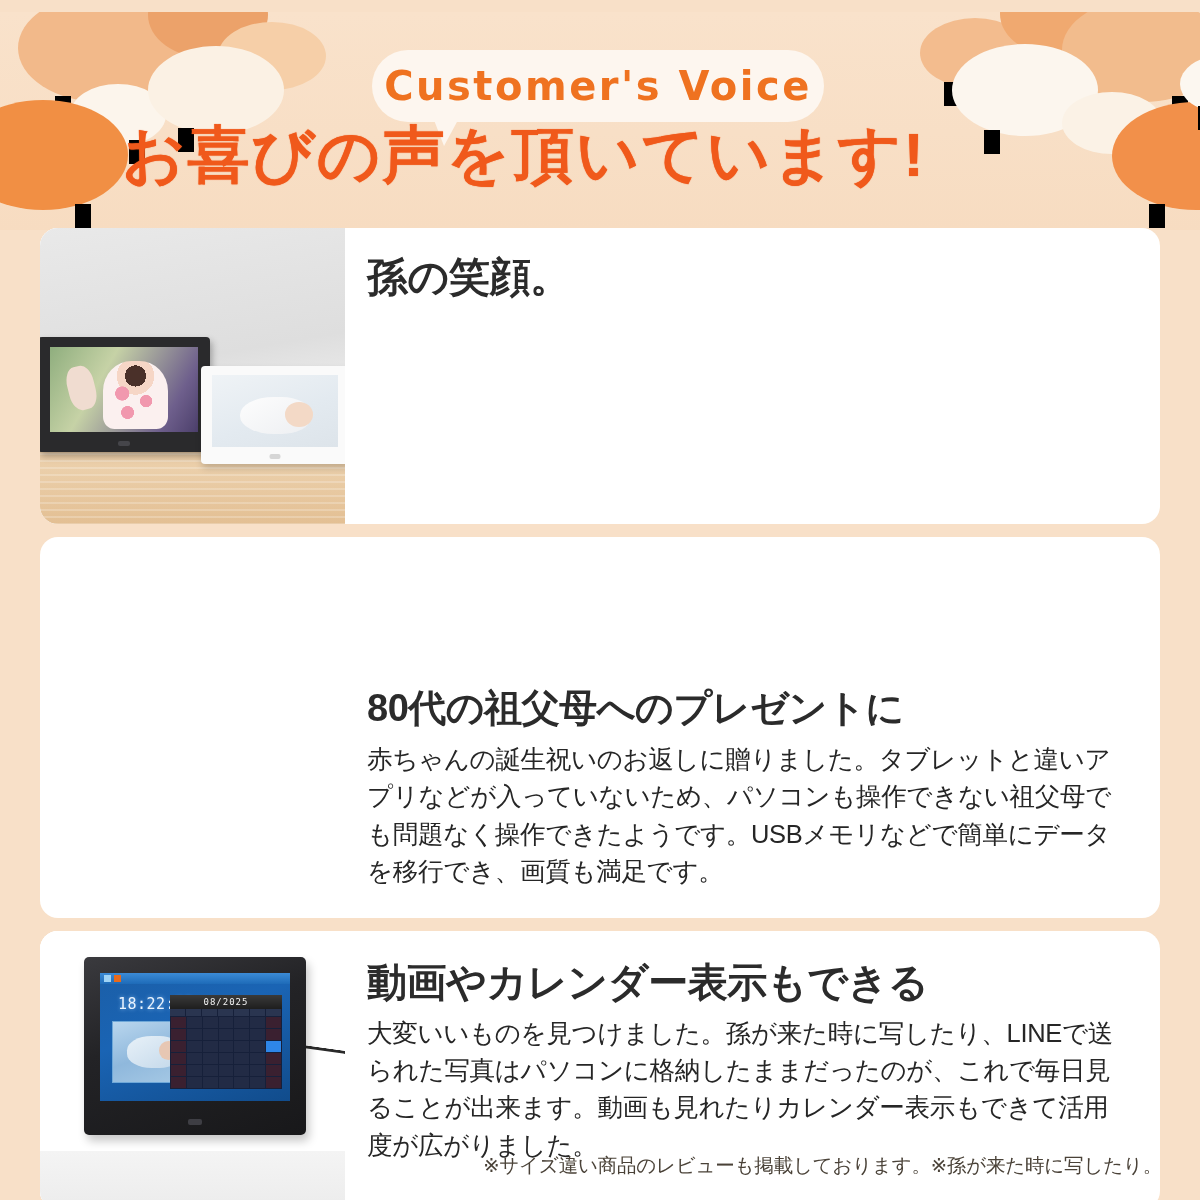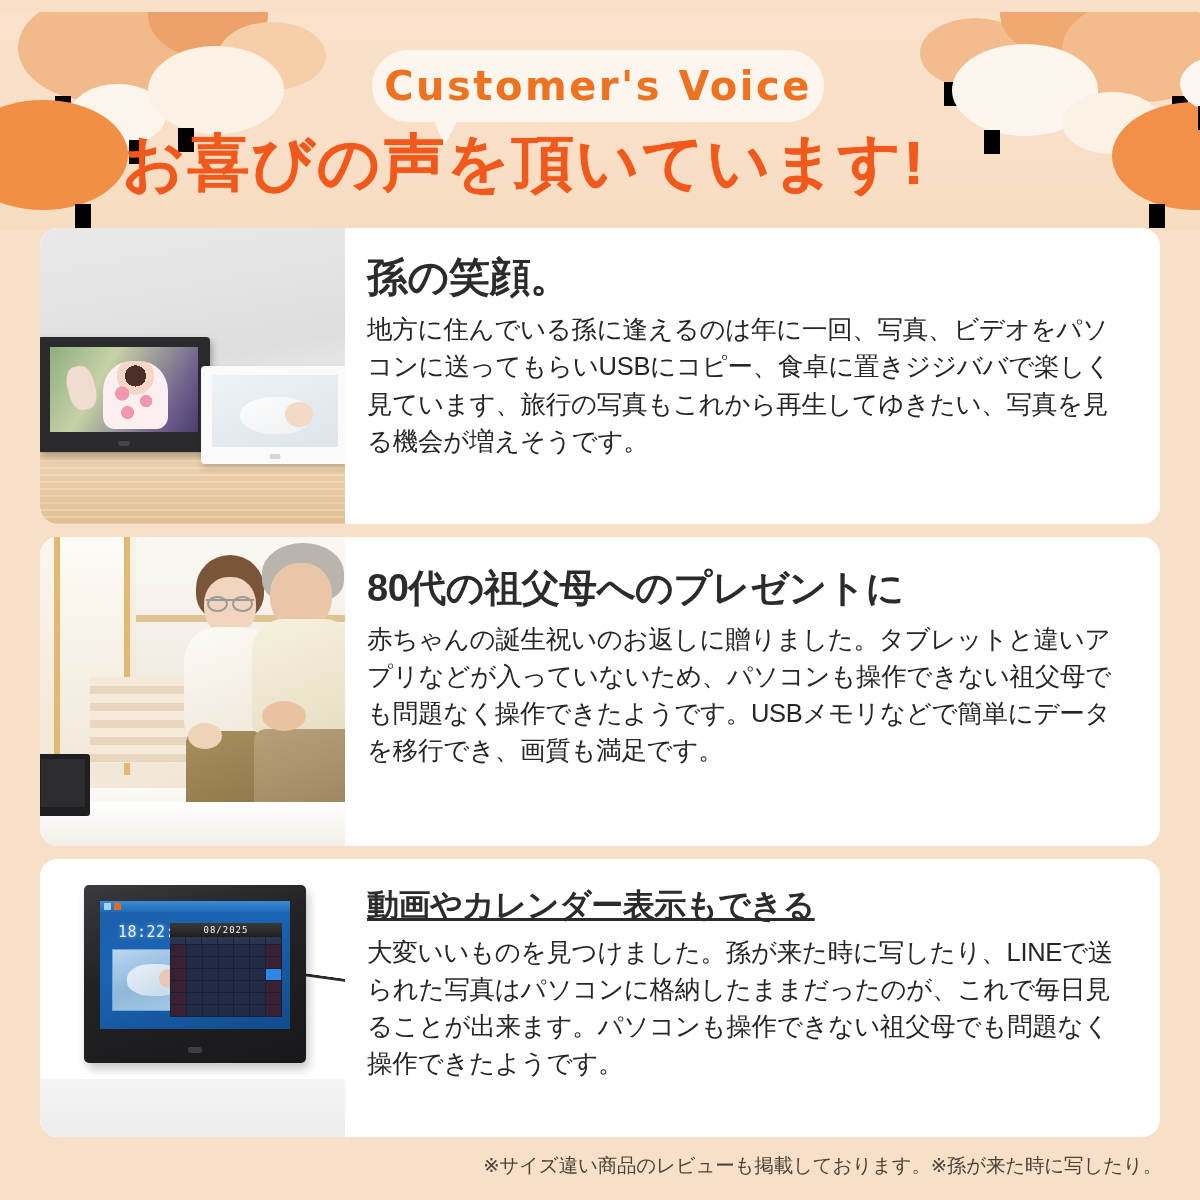--- a/index.html
+++ b/index.html
@@ -48,21 +48,20 @@
     color:#EF7220; font-size:40px; font-weight:bold;
     letter-spacing:2.5px; font-family:"DejaVu Sans",sans-serif;
   }
 
   #hero-title{
     position:absolute; left:0; top:112px; width:1048px;
     text-align:center; z-index:6;
     color:#F0591B; font-size:62px; font-weight:bold;
     letter-spacing:2px; line-height:1;
     text-shadow:0 0 1px #F0591B;
-    margin-top:8px;
   }
 
   
   #cards{ position:absolute; left:40px; top:228px; width:1120px; }
   .card{
     background:#FFFFFF; border-radius:18px; overflow:hidden;
     display:flex; margin-bottom:13px;
   }
   .card-photo{ flex:0 0 305px; position:relative; overflow:hidden; background:#fff; }
   .card-body{ flex:1; padding:26px 34px 28px 22px; }
@@ -70,25 +69,25 @@
     color:#2B2B2B; font-weight:bold; line-height:1.15;
     letter-spacing:-0.5px;
   }
   .card-text{
     color:#262626; font-size:25.5px; line-height:1.46;
     letter-spacing:-0.3px; margin-top:10px;
   }
 
   #card-1{ height:296px; }
   #card-1 .card-title{ font-size:41px; }
-  #card-2{ height:309px; }
+  #card-2{ height:381px;align-items:flex-end; }
   #card-2 .card-title{ font-size:38px; }
   #card-2 .card-body{ padding-top:30px; }
   #card-3{ height:278px; }
-  #card-3 .card-title{ font-size:32px;text-decoration:underline; }
+  #card-3 .card-title{ font-size:40px; }
   #card-3 .card-body{ padding-top:28px; }
 
   
   .p1-wall{ position:absolute; inset:0;
     background:linear-gradient(170deg,#E9E9E9 0%,#DEDEDE 45%,#F2F2F2 70%,#FAFAFA 100%); }
   .p1-desk{ position:absolute; left:0; right:0; bottom:0; height:92px;
     background:linear-gradient(180deg,#E9C9A2 0%,#EBCFAA 40%,#E3BF93 100%); }
   .p1-desk::before{ content:""; position:absolute; inset:0;
     background:repeating-linear-gradient(180deg,rgba(255,255,255,.22) 0 2px,rgba(0,0,0,0) 2px 7px); }
   .frame-black{
@@ -283,21 +282,20 @@
       <div class="frame-white">
         <div class="scr">
           <div class="baby1"></div>
           <div class="baby1-head"></div>
         </div>
         <div class="btn"></div>
       </div>
     </div>
     <div class="card-body">
       <div class="card-title">孫の笑顔。</div>
-      <div class="card-text">地方に住んでいる孫に逢えるのは年に一回、写真、ビデオをパソコンに送ってもらいUSBにコピー、食卓に置きジジババで楽しく見ています、旅行の写真もこれから再生してゆきたい、写真を見る機会が増えそうです。</div>
     </div>
   </div>
 
   <div class="card" id="card-2">
     <div class="card-photo">
       <div class="p2">
         <div class="p2-wall"></div>
         <div class="p2-rail"></div>
         <div class="p2-window"></div>
         <div class="p2-stairs"></div>
@@ -401,18 +399,18 @@
                   <i class="wk"></i>
                 </div>
             </div>
           </div>
           <div class="p3-btn"></div>
         </div>
       </div>
     </div>
     <div class="card-body">
       <div class="card-title">動画やカレンダー表示もできる</div>
-      <div class="card-text">大変いいものを見つけました。孫が来た時に写したり、LINEで送られた写真はパソコンに格納したままだったのが、これで毎日見ることが出来ます。パソコンも操作できない祖父母でも問題なく操作できたようです。</div>
+      <div class="card-text">大変いいものを見つけました。孫が来た時に写したり、LINEで送られた写真はパソコンに格納したままだったのが、これで毎日見ることが出来ます。動画も見れたりカレンダー表示もできて活用度が広がりました。</div>
     </div>
   </div>
 </div>
 
 <div id="footnote">※サイズ違い商品のレビューも掲載しております。※孫が来た時に写したり。</div>
 
 </body></html>

